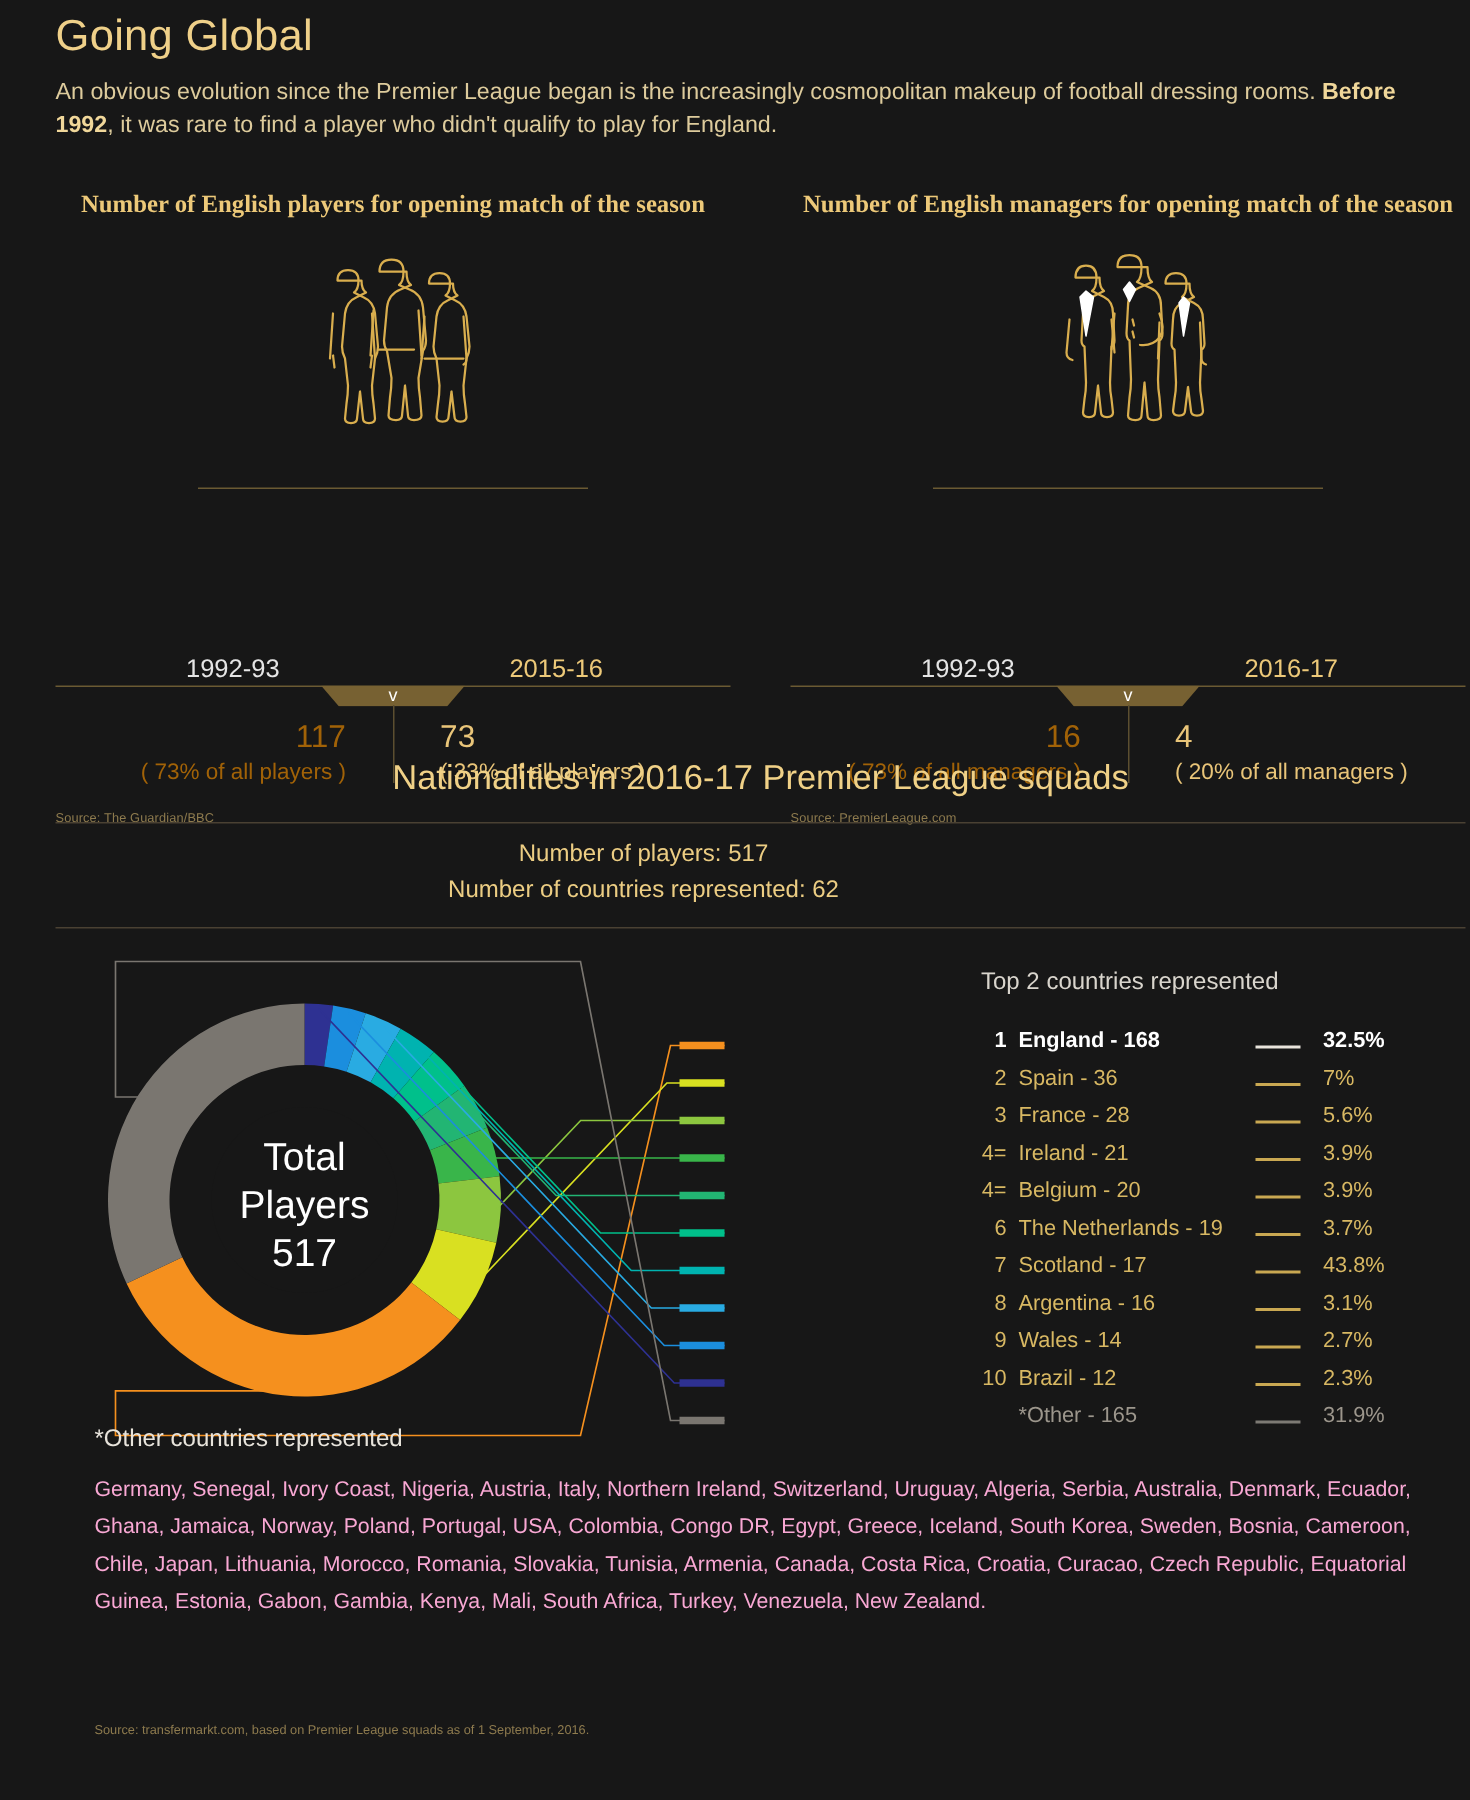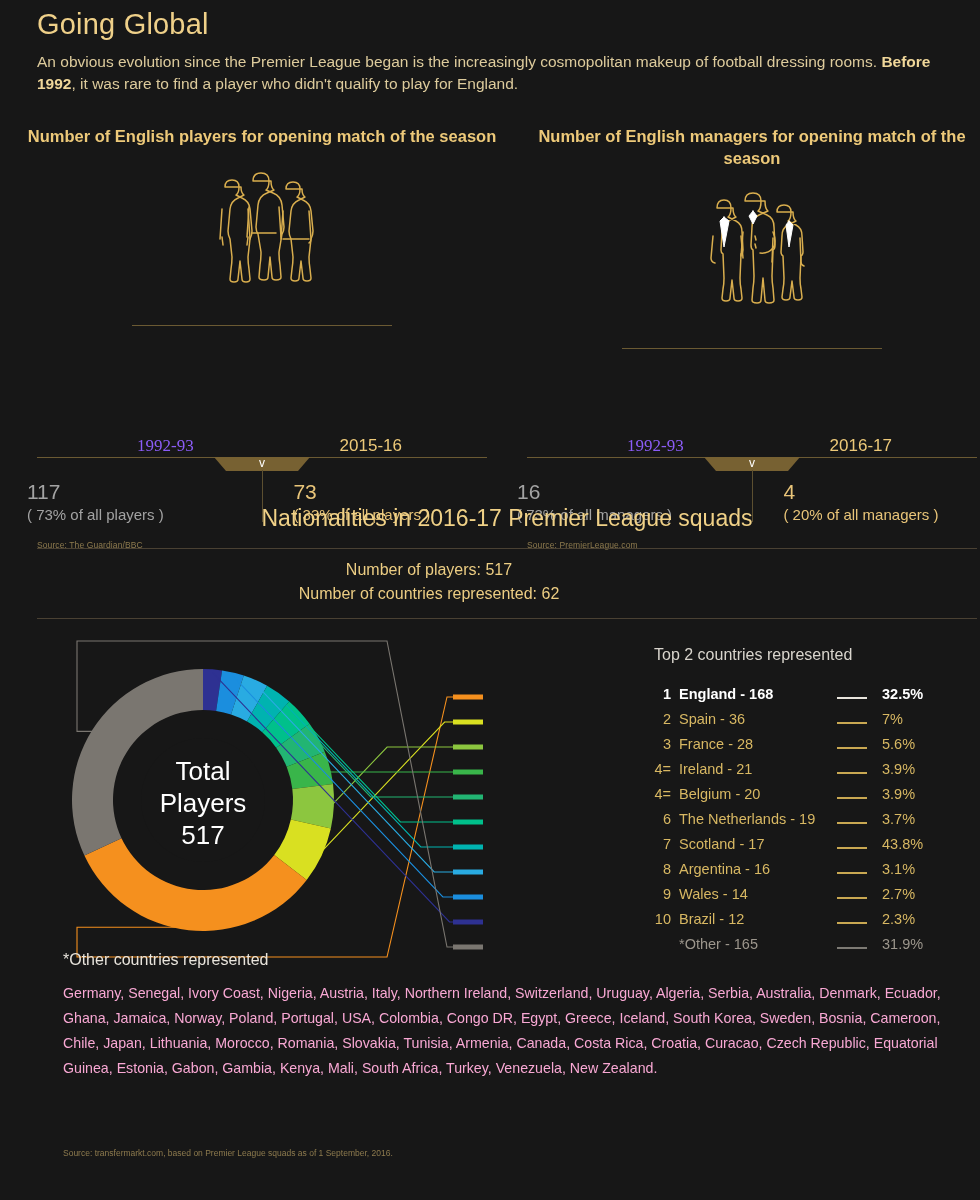--- a/index.html
+++ b/index.html
@@ -23,47 +23,47 @@
     margin:10px 0 0 0;font-size:15.5px;line-height:1.45;color:#ddcb9c;font-weight:300;
   }
   .hdr p b{font-weight:700;color:#f0d79a;}
 
   
   .panel{position:absolute;top:125px;width:470px;height:310px;}
   .panel.left{left:10px;}
   .panel.right{left:500px;}
   .panel h2{
     margin:0;text-align:center;font-size:16.5px;line-height:1.35;
-    font-weight:700;color:#edc979;
+    font-weight:700;color:#edc979;font-family:Liberation Serif, serif;
   }
   .figrow{position:relative;height:120px;margin-top:30px;}
   .figrow .baseline{
     position:absolute;left:105px;right:105px;top:148px;height:1px;background:#6b5a33;
   }
   .figsvg{position:absolute;left:50%;transform:translateX(-50%);top:-12px;}
   .yearrow{position:relative;margin-top:6px;height:26px;}
   .yr{position:absolute;font-size:17px;}
-  .yr.old{left:110px;color:#8b5cf6;font-family:Liberation Serif, serif;}
+  .yr.old{left:97px;color:#e5e5e5;}
   .yr.new{right:95px;color:#edc979;}
   .divline{position:absolute;left:10px;right:10px;top:332px;height:1px;background:#6b5a33;}
   .chev{
     position:absolute;left:50%;transform:translateX(-50%);top:332px;
     width:120px;height:14px;background:#776132;
     clip-path:polygon(12px 0,108px 0,96px 14px,24px 14px);
   }
   .chevv{
     position:absolute;left:50%;transform:translateX(-50%);top:331px;
     font-size:12px;color:#fff;line-height:14px;
   }
   .vstem{position:absolute;left:50%;top:345px;width:1px;height:52px;background:#5c4f30;}
   .statsrow{position:absolute;top:355px;left:0;right:0;height:60px;}
   .stat{position:absolute;width:48%;}
   .stat .num{font-size:21px;line-height:24px;}
   .stat .sub{font-size:15px;line-height:22px;}
-  .stat.old{left:0;text-align:left;padding-right:22px;box-sizing:border-box;color:#a3a3a3;}
+  .stat.old{left:0;text-align:right;padding-right:22px;box-sizing:border-box;color:#a16207;}
   .stat.new{right:0;text-align:left;padding-left:22px;box-sizing:border-box;color:#e9c579;}
   .src{
     position:absolute;top:415px;left:10px;font-size:8.5px;color:#8e7b4e;letter-spacing:.1px;
   }
 
   
   .natTitle{
     position:absolute;top:505px;left:0;width:980px;text-align:center;
     font-size:23px;font-weight:400;color:#f0d187;
   }

